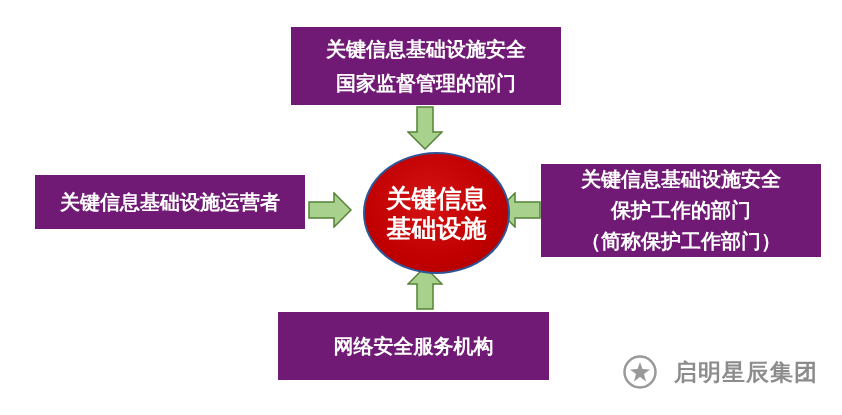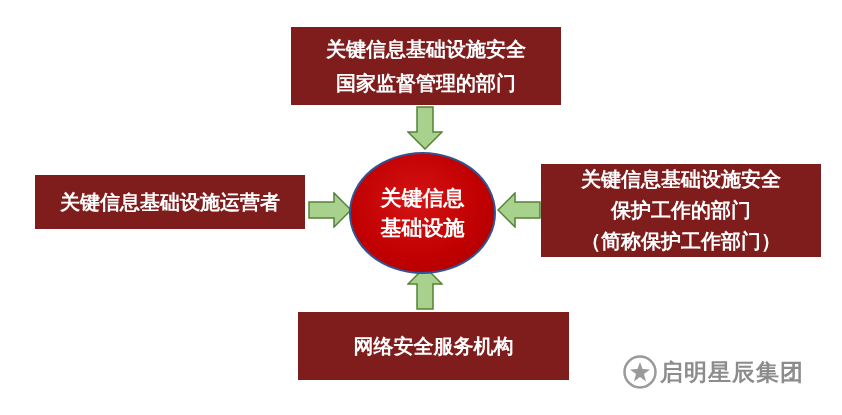--- a/index.html
+++ b/index.html
@@ -8,65 +8,65 @@
   .canvas {
     position: relative;
     width: 842px;
     height: 415px;
     background: #ffffff;
     overflow: hidden;
   }
 
   .box {
     position: absolute;
-    background: #7f1d1d;
+    background: #701a75;
     color: #ffffff;
     display: flex;
     align-items: center;
     justify-content: center;
     text-align: center;
     font-weight: bold;
     font-size: 20px;
     white-space: pre-line;
   }
   .box-top    { left: 291px; top: 27px;  width: 270px; height: 78px; line-height: 34px; }
   .box-left   { left: 35px;  top: 175px; width: 270px; height: 54px; }
   .box-right  { left: 541px; top: 164px; width: 280px; height: 93px; line-height: 31px; }
-  .box-bottom { left: 298px; top: 312px; width: 271px; height: 68px; }
+  .box-bottom { left: 278px; top: 312px; width: 271px; height: 68px; }
 
   .ellipse {
     position: absolute;
-    left: 349px; top: 152px;
+    left: 363px; top: 152px;
     width: 143px; height: 118px;
     background: radial-gradient(ellipse at 45% 40%, #d41414 0%, #c00000 60%, #a60000 100%);
     border: 2px solid #2F5597;
     border-radius: 50%;
     display: flex;
     align-items: center;
     justify-content: center;
     text-align: center;
     color: #ffffff;
     font-weight: bold;
-    font-size: 21px;
+    font-size: 25px;
     line-height: 30px;
     white-space: pre-line;
   }
 
   .arrow { position: absolute; }
   .arrow-top    { left: 407px; top: 106px; }
   .arrow-bottom { left: 407px; top: 266px; }
   .arrow-left   { left: 308px; top: 192px; }
   .arrow-right  { left: 497px; top: 192px; }
 
   .watermark {
     position: absolute;
     left: 622px; top: 354px;
     display: flex;
     align-items: center;
-    gap: 2px;
+    gap: 16px;
     color: #8c8c8c;
   }
   .watermark-text {
     font-size: 23px;
     font-weight: bold;
     letter-spacing: 1px;
     color: #8c8c8c;
   }
 </style>
 </head>

